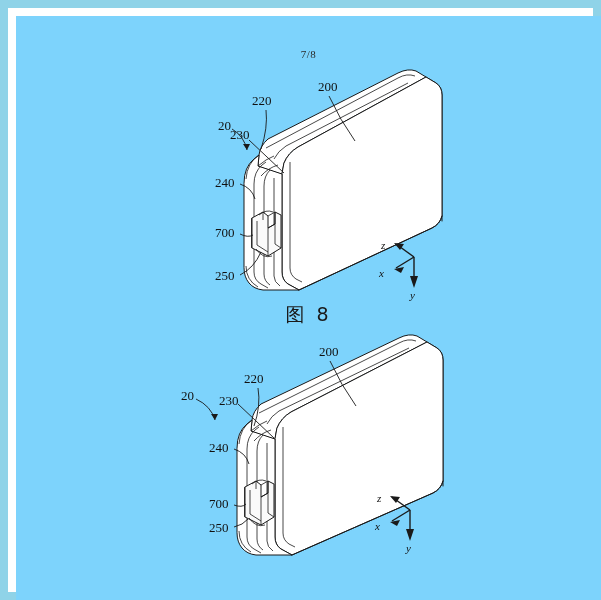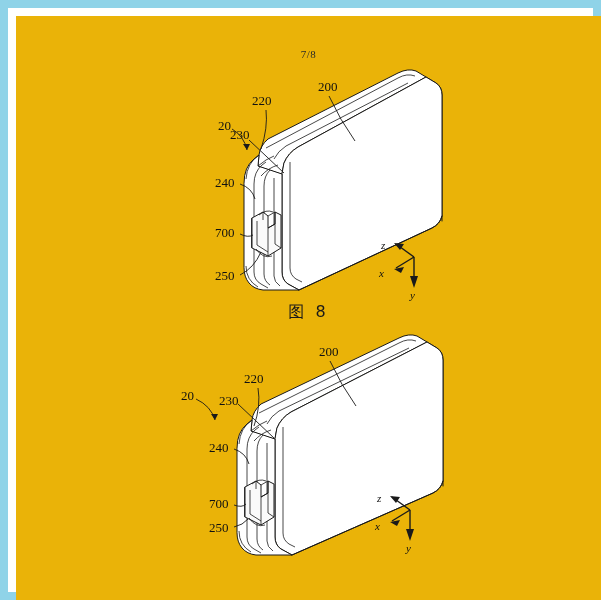--- a/index.html
+++ b/index.html
@@ -20,39 +20,39 @@
     height: 600px;
     box-sizing: border-box;
     border: 8px solid #8fd3e8;
     background: #ffffff;
   }
   #sheet {
     position: absolute;
     left: 8px; top: 8px;
     width: 585px;
     height: 584px;
-    background: #eab308;
+    background: #7dd3fc;
     overflow: hidden;
   }
   .page-number {
     position: absolute;
     left: 0;
     top: 32px;
     width: 585px;
     text-align: center;
     font-size: 11px;
     color: #2a2a2a;
     letter-spacing: 0.5px;
   }
   .fig-caption {
     position: absolute;
     width: 585px;
     left: 0;
     text-align: center;
-    font-size: 16px;
+    font-size: 19px;
     color: #1a1a1a;
     font-family: "DejaVu Sans", sans-serif;
     letter-spacing: 3px;
   }
   #cap-fig8 { top: 286px; }
   #cap-fig9 { top: 560px; margin-top: 42px; }
 
   svg.drawing {
     position: absolute;
     left: 0;

